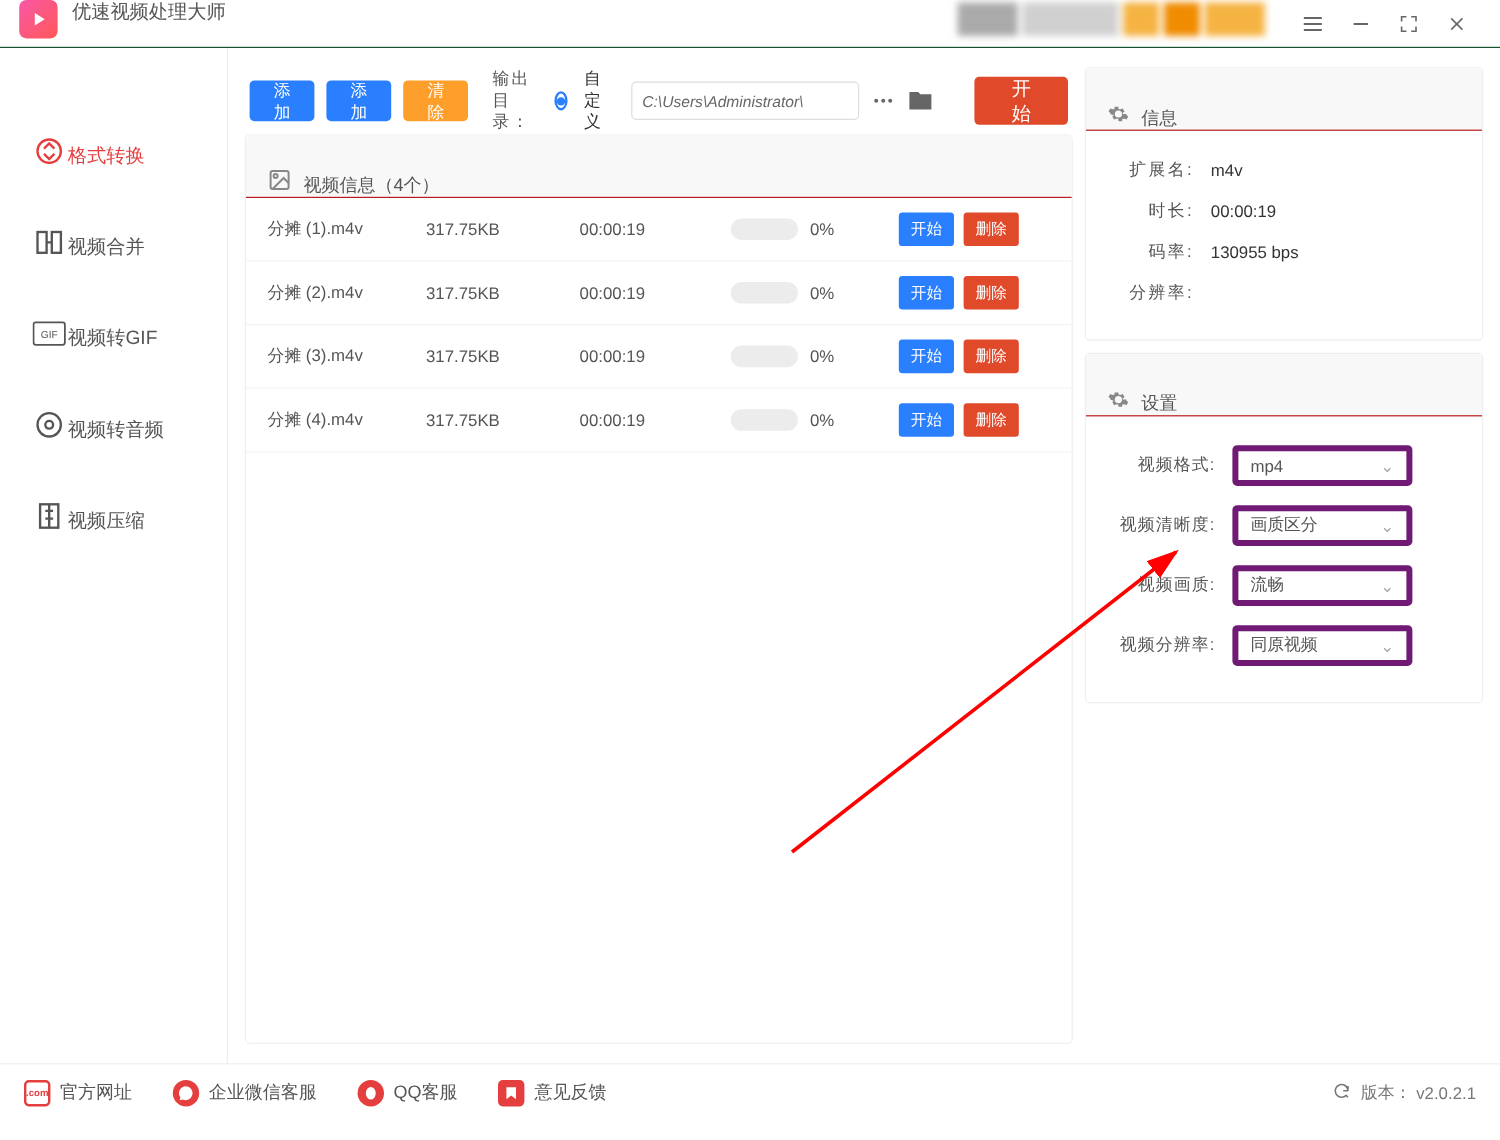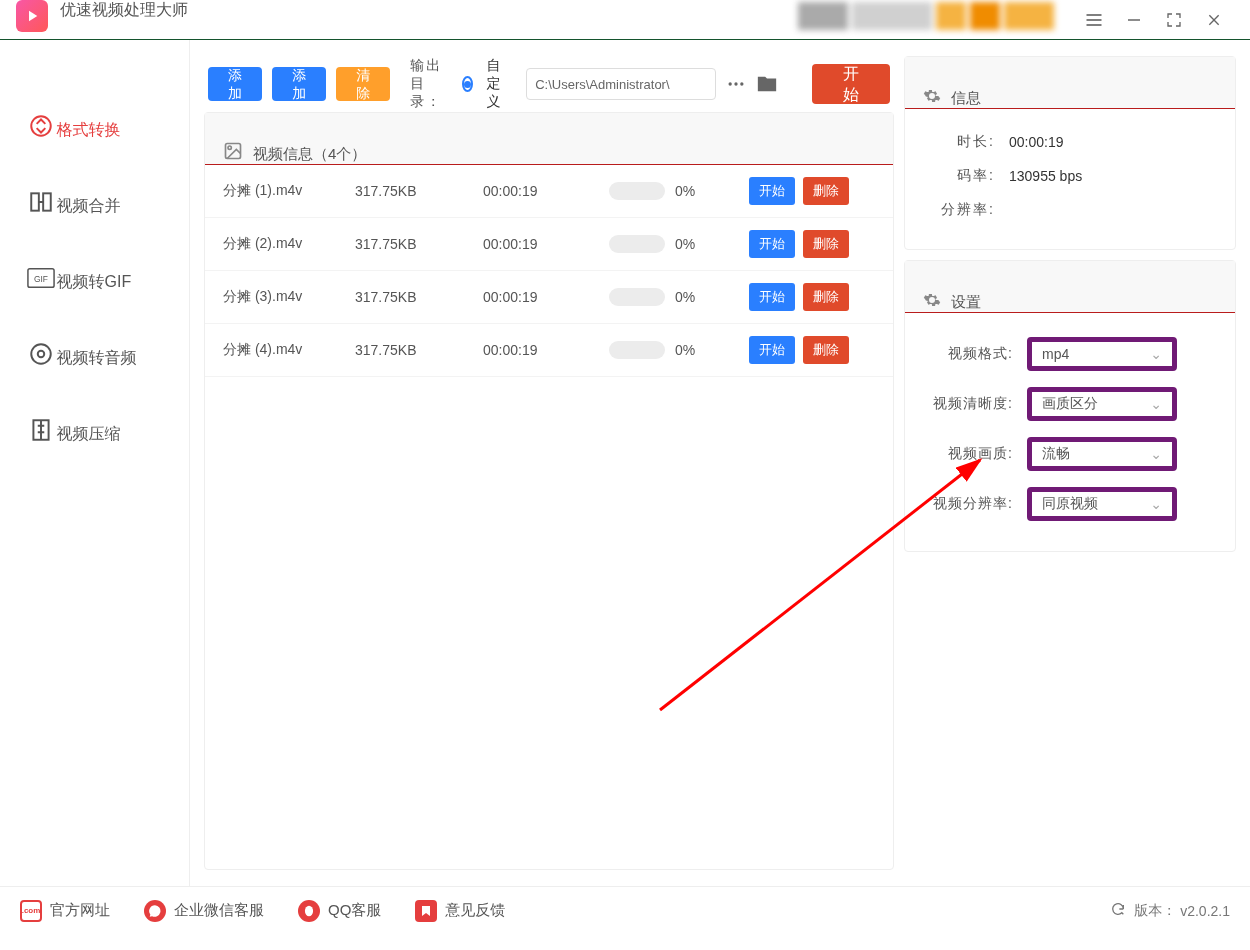--- a/index.html
+++ b/index.html
@@ -102,21 +102,21 @@
   .out-label { color:#555; margin-right:4px; letter-spacing:2px;}
   .radio-dot {
     width:16px; height:16px; border:2px solid #2a7fff; border-radius:50%;
     display:inline-flex; align-items:center; justify-content:center; margin-right:4px;
     vertical-align:middle;
   }
   .radio-dot::after { content:""; width:7px; height:7px; background:#2a7fff; border-radius:50%; }
   .out-path {
     width: 190px; height:32px;
     border:1px solid #ddd; border-radius:4px;
-    padding:0 8px; font-size:13px; color:#666;
+    padding:0 8px; font-size:13px; color:#666;font-style:italic;
   }
   .more-btn, .folder-btn {
     width:32px; height:32px; display:flex; align-items:center; justify-content:center;
     color:#666; cursor:pointer;
   }
   .convert-btn {
     height:40px; padding:0 24px; background:#e04a2b; color:#fff; border:none; border-radius:4px;
     font-size:16px; margin-left:24px; cursor:pointer;
   }
 
@@ -392,20 +392,24 @@
         <div class="panel-head">
           <span class="hicon">
             <svg width="18" height="18" viewBox="0 0 24 24" fill="currentColor">
                 <path d="M12 8a4 4 0 100 8 4 4 0 000-8zm9 4a7 7 0 01-.1 1.2l2.1 1.6-2 3.4-2.5-1a7 7 0 01-2 .1l-.4 2.7h-4l-.4-2.7a7 7 0 01-2-.1l-2.5 1-2-3.4 2.1-1.6A7 7 0 013 12a7 7 0 01.1-1.2L1 9.2l2-3.4 2.5 1a7 7 0 012-.1L7.9 4h4l.4 2.7a7 7 0 012 .1l2.5-1 2 3.4-2.1 1.6c.1.4.1.8.1 1.2z"></path>
               </svg>
           </span>
           <span>信息</span>
         </div>
         <div class="info-body">
           <div class="info-row">
+              <span class="info-k">扩展名:</span>
+              <span class="info-v">m4v</span>
+            </div>
+          <div class="info-row">
               <span class="info-k">时长:</span>
               <span class="info-v">00:00:19</span>
             </div>
           <div class="info-row">
               <span class="info-k">码率:</span>
               <span class="info-v">130955 bps</span>
             </div>
           <div class="info-row">
               <span class="info-k">分辨率:</span>
               <span class="info-v"></span>

